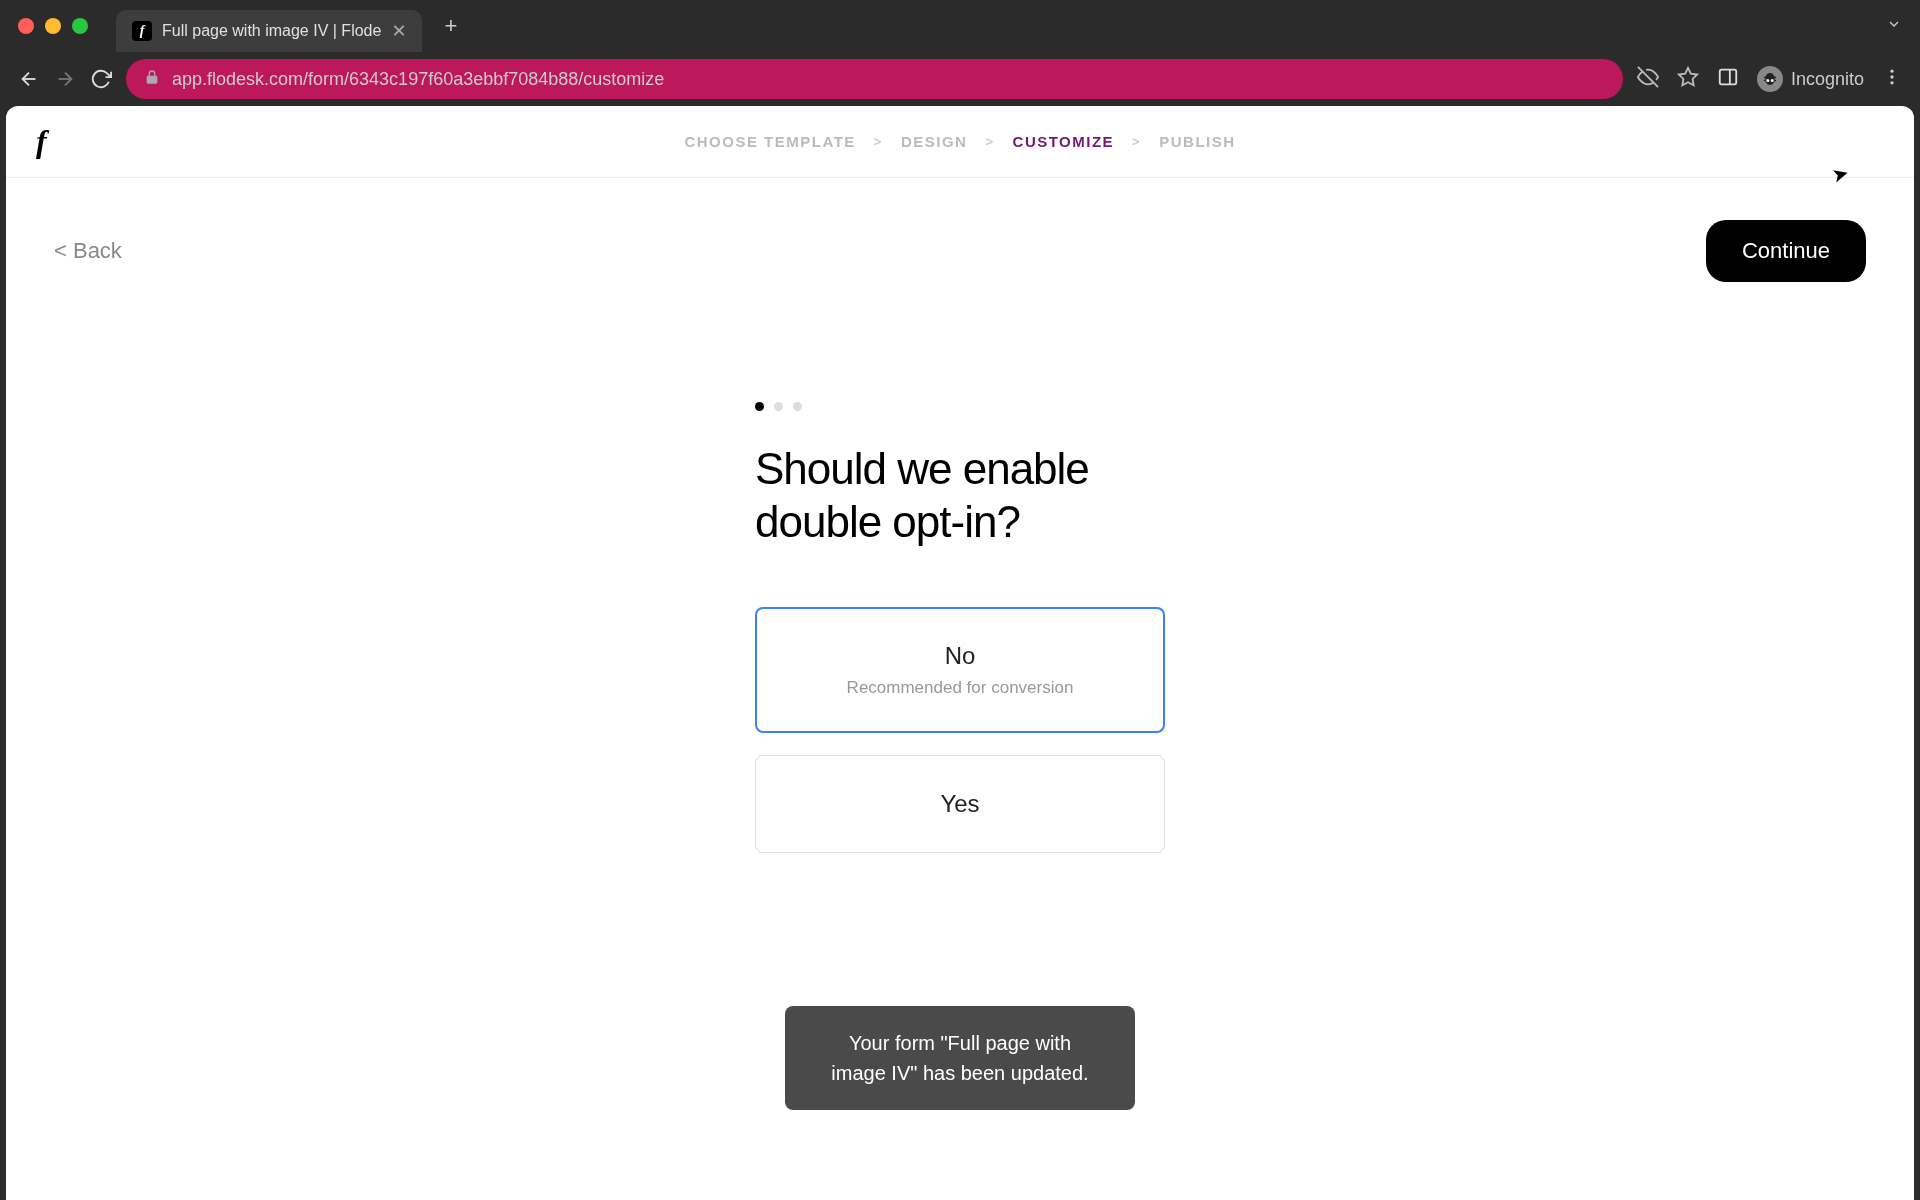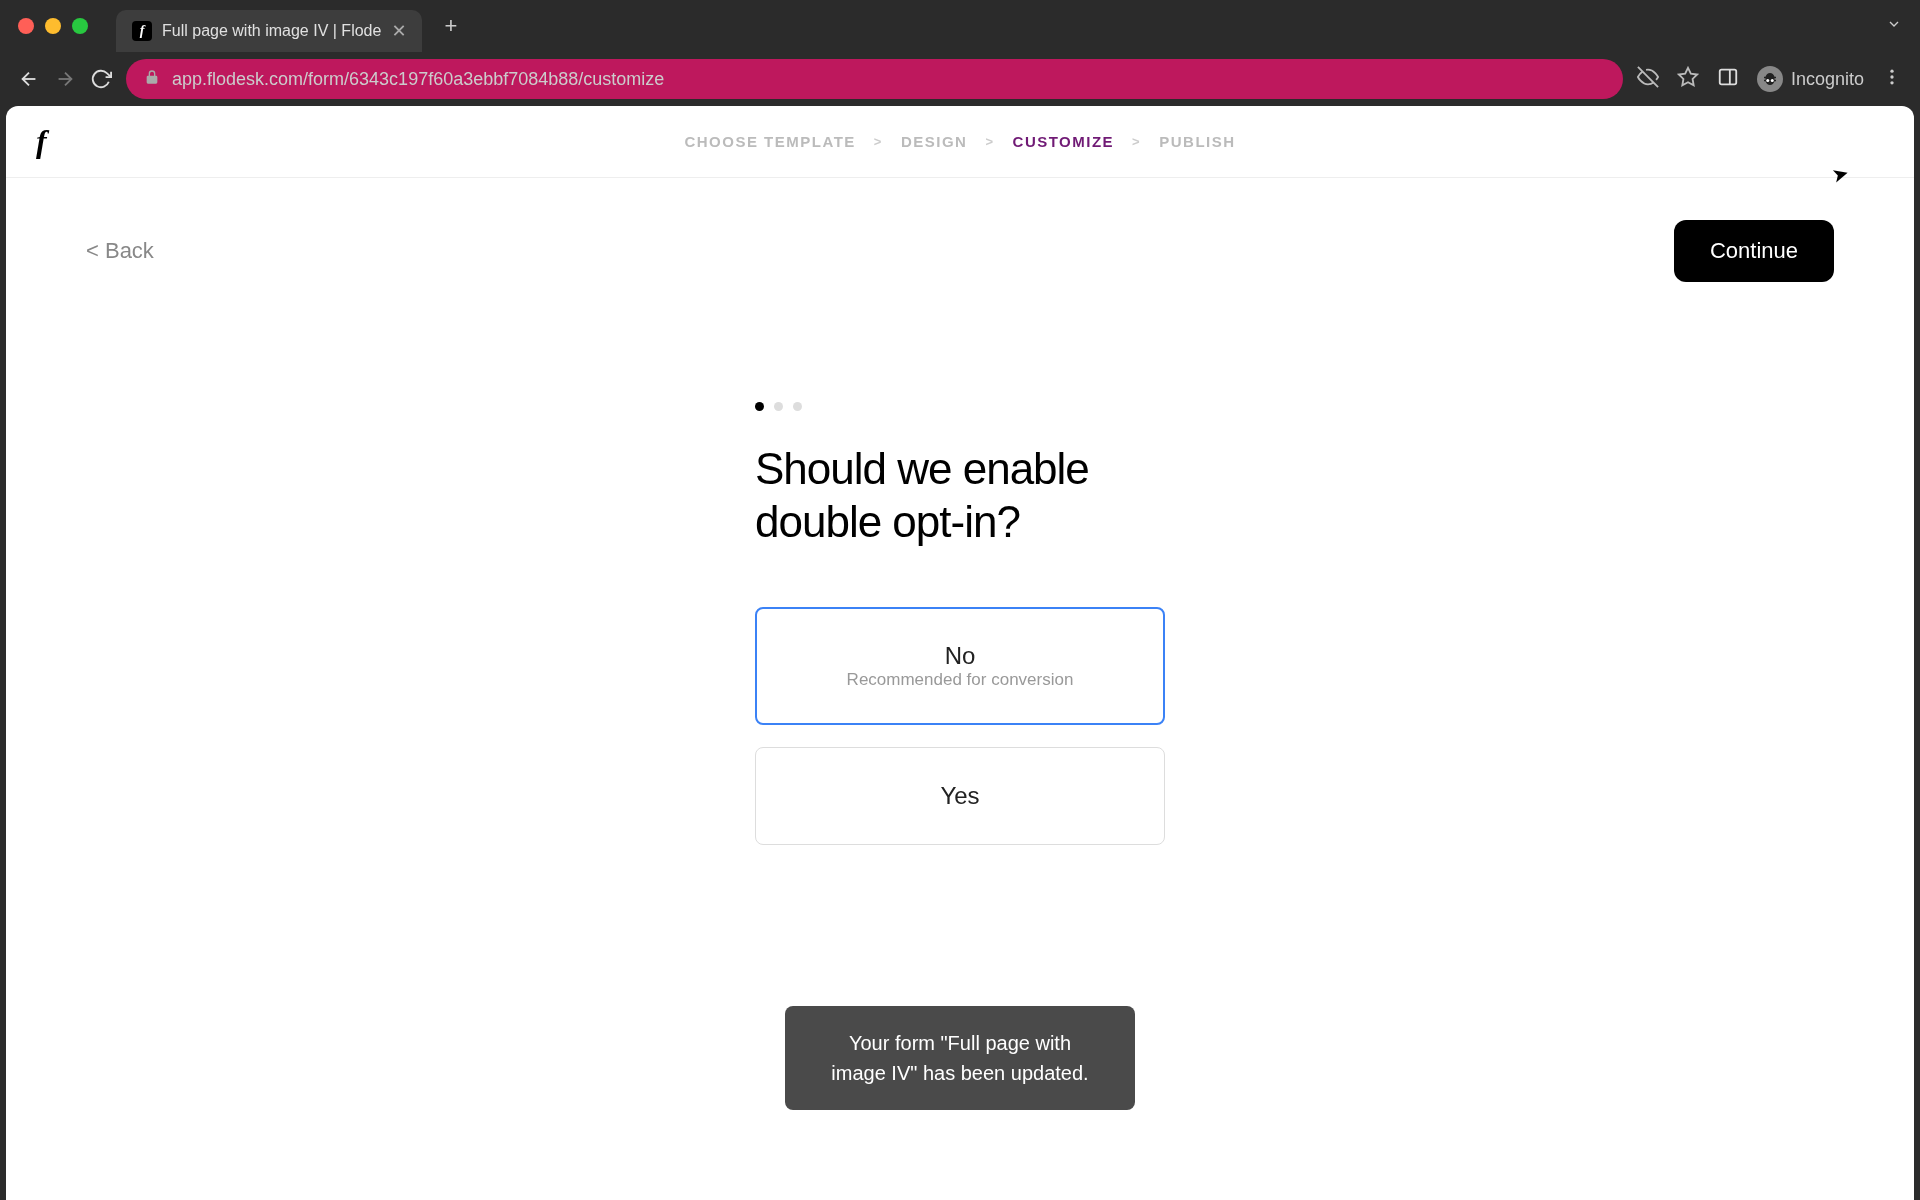--- a/index.html
+++ b/index.html
@@ -179,31 +179,31 @@
     }
     .bc-sep {
       color: #ccc;
       font-size: 13px;
     }
     
     .content-bar {
       display: flex;
       align-items: center;
       justify-content: space-between;
-      padding: 42px 80px 0;
+      padding: 42px 48px 0;
     }
     .back-link {
       color: #888;
       font-size: 22px;
     }
     .continue-btn {
       background: #000;
       color: #fff;
       border: none;
-      border-radius: 12px;
+      border-radius: 20px;
       padding: 18px 36px;
       font-size: 22px;
       font-weight: 500;
     }
     
     .wizard {
       width: 410px;
       margin: 120px auto 0;
     }
     .dots {
@@ -239,20 +239,21 @@
       border: 2px solid #3b82f6;
       padding: 33px 19px;
     }
     .option-label {
       font-size: 24px;
       color: #222;
     }
     .option-sub {
       font-size: 17px;
       color: #999;
+      margin-top: 8px;
     }
     
     .toast {
       position: absolute;
       left: 50%;
       transform: translateX(-50%);
       bottom: 90px;
       background: #4a4a4a;
       color: #fff;
       padding: 22px 34px;

